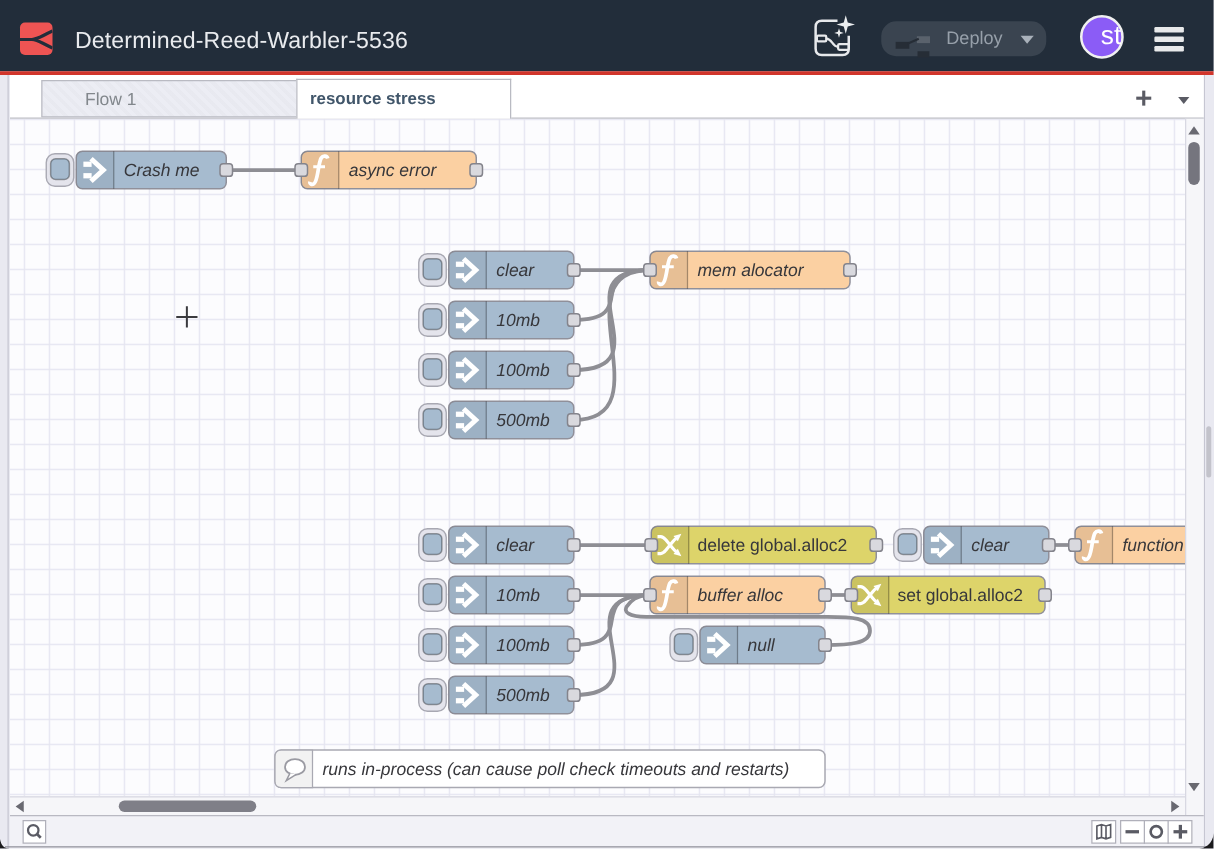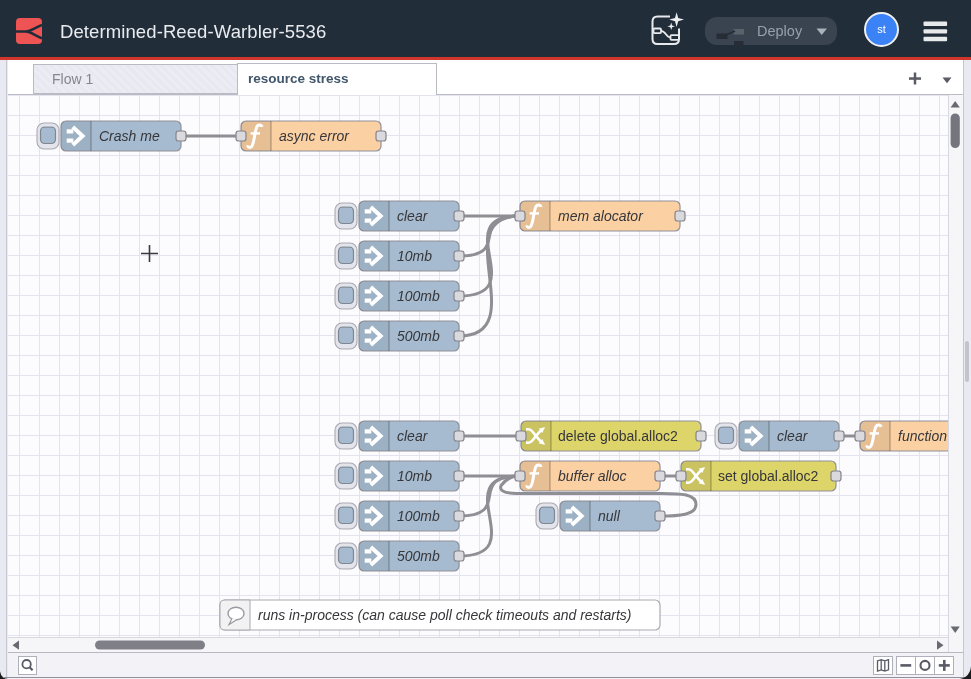--- a/index.html
+++ b/index.html
@@ -29,34 +29,34 @@
     <rect x="1.5" y="9.5" width="11" height="5.5" fill="#262d36"></rect>
     <rect x="18.5" y="5" width="10.5" height="5.5" fill="#5a626c"></rect>
     <rect x="19" y="17" width="9.5" height="5.5" fill="#262d36"></rect>
     <path d="M11,11 L20,7" stroke="#262d36" stroke-width="1.8"></path>
   </svg>
   <div class="abs" style="left:52px;top:6px;font-size:14.5px;color:#97a0aa">Deploy</div>
   <svg class="abs" style="left:111px;top:11px" width="12" height="8" viewBox="0 0 12 8">
         <path d="M0.5,0.5 H11 L5.7,7 Z" fill="#a9b1ba"></path>
       </svg>
 </div>
-<div class="abs" style="left:864px;top:12px;width:35px;height:35px;border-radius:50%;background:#3b82f6;border:2.6px solid #f0f0f0;color:#fff;font-size:11px;text-align:center;line-height:30px">st</div>
+<div class="abs" style="left:864px;top:12px;width:35px;height:35px;border-radius:50%;background:#8b5cf6;border:2.6px solid #f0f0f0;color:#fff;font-size:21px;text-align:right;line-height:30px">st</div>
 <svg class="abs" style="left:923px;top:21px" width="25" height="22" viewBox="0 0 25 22">
   <rect x="0.5" y="0.6" width="23.6" height="4.4" rx="1" fill="#e8e9ea"></rect>
   <rect x="0.5" y="8.2" width="23.6" height="4.4" rx="1" fill="#e8e9ea"></rect>
   <rect x="0.5" y="15.8" width="23.6" height="4.4" rx="1" fill="#e8e9ea"></rect>
 </svg>
 
 <div class="abs" style="left:0;top:60px;width:7px;height:619px;background:#e9e9f1;border-right:1px solid #c6c6d2"></div>
 <div class="abs" style="left:963px;top:60px;width:8px;height:619px;background:#e9e9f1;border-left:1px solid #c6c6d2"></div>
 <div class="abs" style="left:965px;top:341px;width:4px;height:41px;background:#c3c3cb;border-radius:2px"></div>
 
 <div class="abs" style="left:8px;top:60px;width:955px;height:35px;background:#fff;border-bottom:1px solid #bbbcc4"></div>
-<div class="abs" style="left:33px;top:64px;width:238px;height:30px;background:#ecedf4 repeating-linear-gradient(45deg,rgba(0,0,0,0.016) 0 3px,rgba(255,255,255,0.02) 3px 6px);border:1px solid #b9bac2;color:#82878c;font-size:14px;line-height:28px;padding-left:18px">Flow 1</div>
-<div class="abs" style="left:237px;top:63px;width:200px;height:32px;background:#fff;border:1px solid #b9bac2;border-bottom:none;color:#41566a;font-size:13.5px;font-weight:bold;line-height:30px;padding-left:10px">resource stress</div>
+<div class="abs" style="left:33px;top:64px;width:238px;height:30px;background:#ecedf4 repeating-linear-gradient(45deg,rgba(0,0,0,0.016) 0 3px,rgba(255,255,255,0.02) 3px 6px);border:1px solid #b9bac2;color:#82878c;font-size:14px;line-height:28px;padding-left:34px">Flow 1</div>
+<div class="abs" style="left:237px;top:63px;width:172px;height:32px;background:#fff;border:1px solid #b9bac2;border-bottom:none;color:#41566a;font-size:13.5px;font-weight:bold;line-height:30px;padding-left:10px">resource stress</div>
 <svg class="abs" style="left:908px;top:72px" width="14" height="13" viewBox="0 0 14 13">
   <rect x="1" y="5.3" width="12" height="2.5" fill="#5a5b64"></rect>
       <rect x="5.75" y="0.5" width="2.5" height="12" fill="#5a5b64"></rect>
 </svg>
 <svg class="abs" style="left:942px;top:76.5px" width="10" height="7" viewBox="0 0 10 7">
       <path d="M0.5,0.5 H9.5 L5,6.2 Z" fill="#5a5b64"></path>
     </svg>
 
 <svg class="abs" style="left:8px;top:95px" width="940" height="542" viewBox="8 95 940 542">
 <defs>

